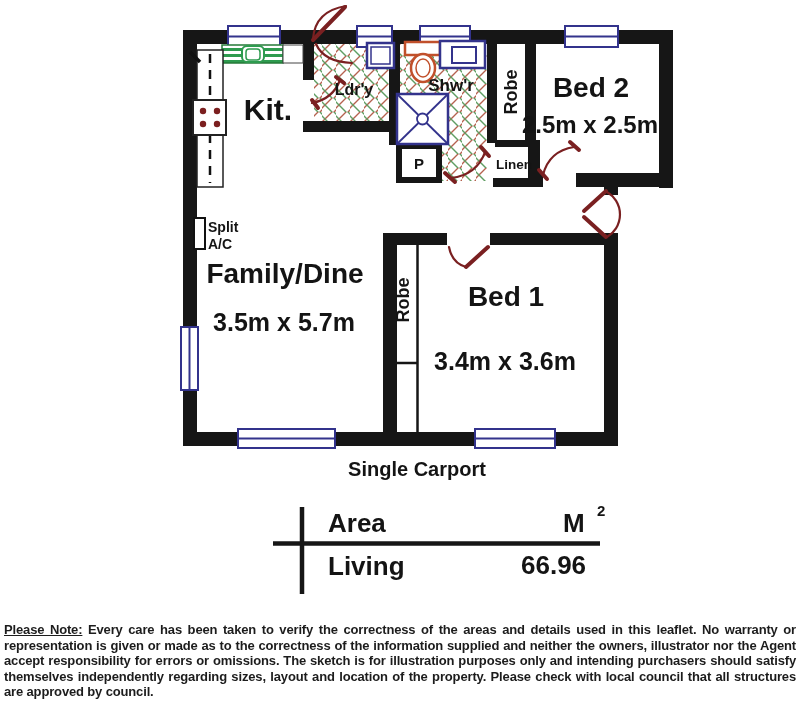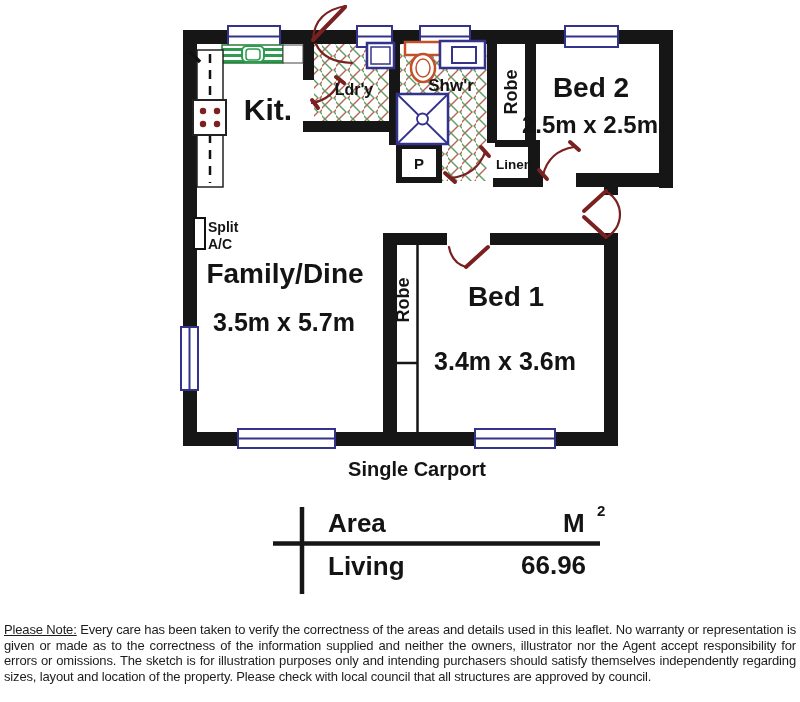--- a/index.html
+++ b/index.html
@@ -2,21 +2,21 @@
 <html><head>
 <meta charset="utf-8">
 <style>
   html,body{margin:0;padding:0;background:#ffffff;}
   body{width:800px;height:702px;overflow:hidden;font-family:"Liberation Sans",sans-serif;}
   .plan-wrap{position:relative;width:800px;height:622px;}
   svg{display:block;}
   svg text{fill:#141414;font-family:"Liberation Sans",sans-serif;font-weight:bold;}
   .disclaimer{
     width:792px;margin:0 auto;padding:0 2px;
-    font-size:13px;font-weight:normal;line-height:15.6px;
+    font-size:13px;font-weight:bold;line-height:15.6px;
     letter-spacing:-0.15px;color:#1c1c1c;text-align:justify;
   }
   .disclaimer .note{text-decoration:underline;}
 </style>
 </head>
 <body>
 
 <div class="plan-wrap">
 <svg width="800" height="622" viewBox="0 0 800 622">
   <defs>

